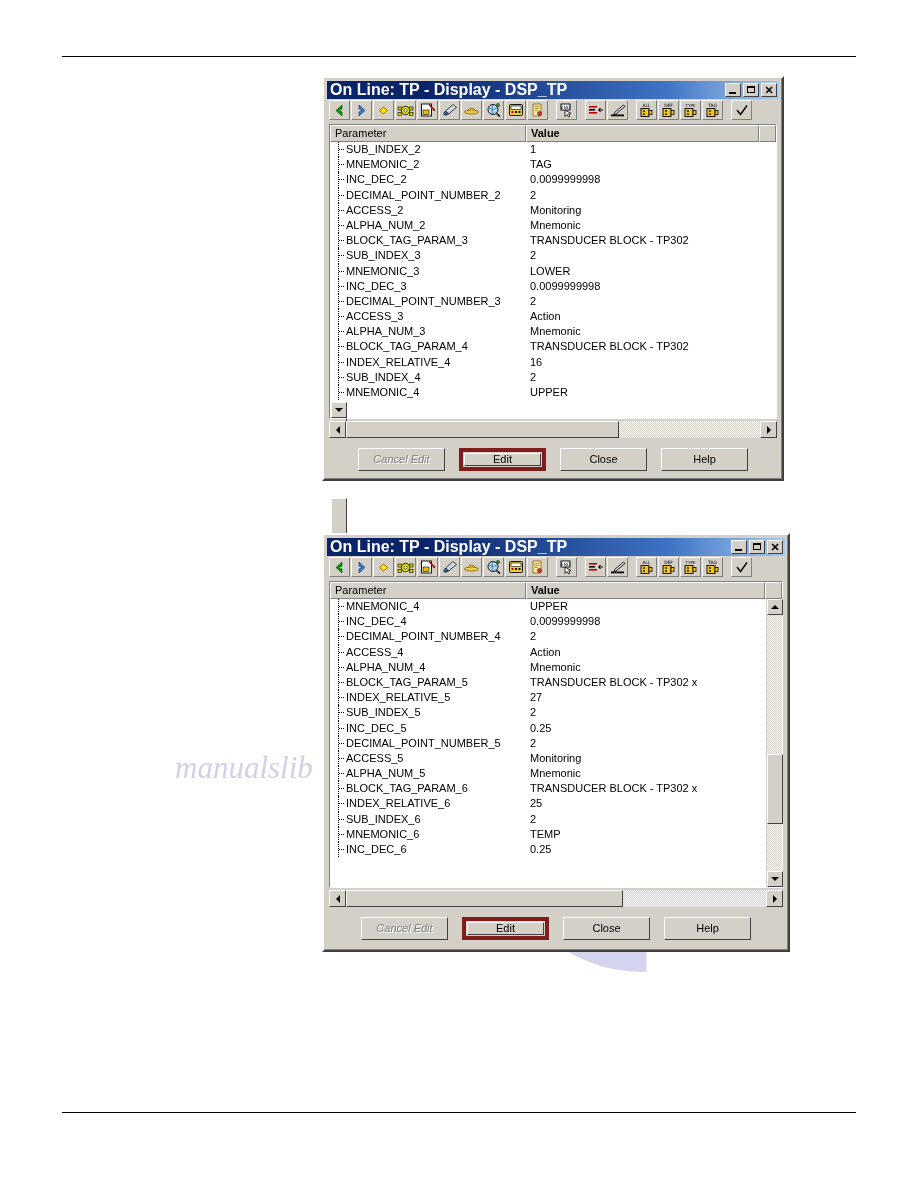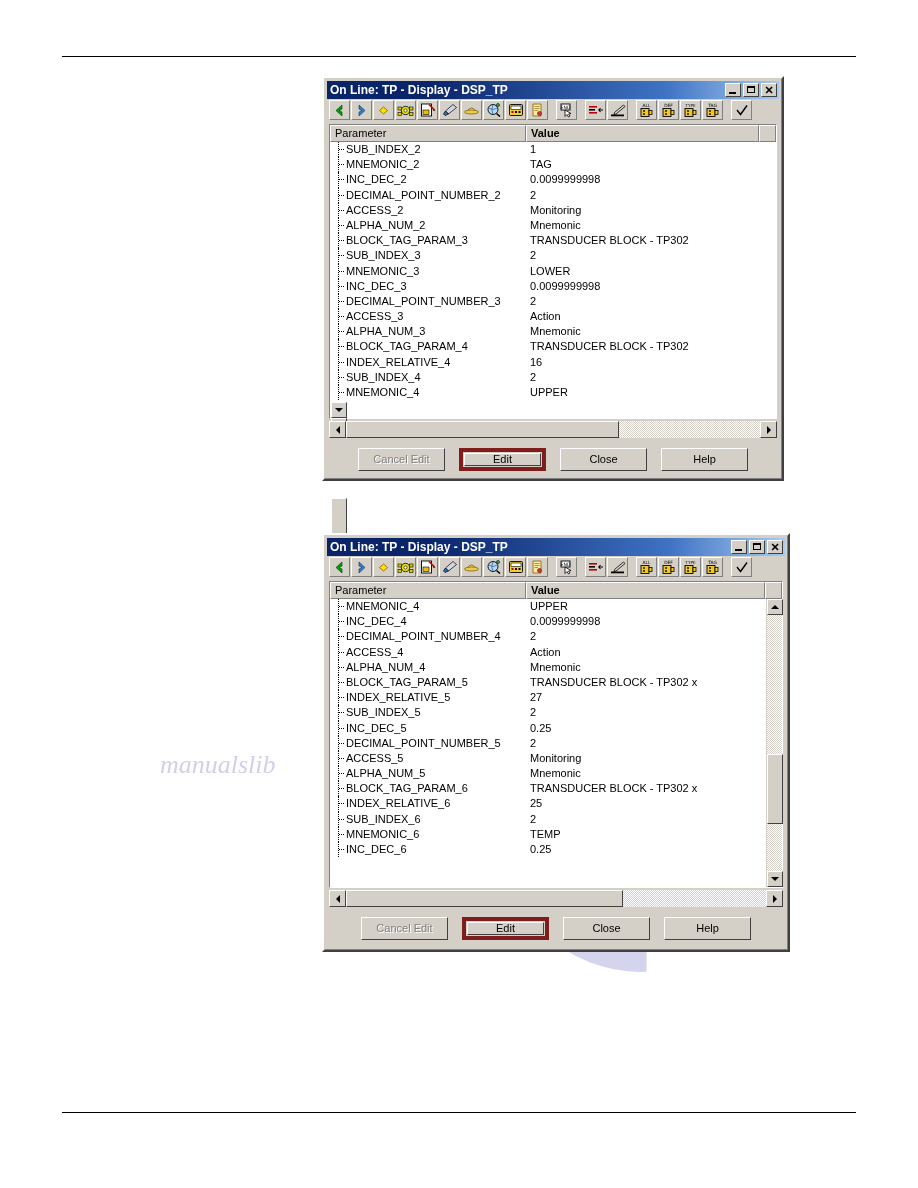--- a/index.html
+++ b/index.html
@@ -35,21 +35,21 @@
     z-index: 0;
   }
   .wm-text {
     position: absolute;
     color: #c8c8e8;
     font-family: "Liberation Serif", serif;
     font-style: italic;
     white-space: nowrap;
     opacity: 0.85;
   }
-  .wm1 { left: 0px;   top: 150px; font-size: 26px; }
+  .wm1 { left: 15px;   top: 150px; font-size: 31px; }
   .wm2 { left: 300px; top: 40px;  font-size: 26px; }
   .wm-ring {
     position: absolute;
     left: 340px; top: 90px;
     width: 230px; height: 230px;
     border: 26px solid #c9c9ea;
     border-radius: 50%;
     clip-path: polygon(0 0, 100% 0, 100% 62%, 52% 62%, 52% 100%, 0 100%);
     opacity: 0.8;
   }
@@ -77,21 +77,21 @@
   .titlebar {
     height: 18px;
     background: linear-gradient(to right, #0a246a 0%, #0a246a 22%, #3f73c4 75%, #a6caf0 100%);
     display: flex;
     align-items: center;
     padding: 0 2px 0 3px;
     box-sizing: border-box;
   }
   .title-text {
     color: #ffffff;
-    font-size: 12px;
+    font-size: 16px;
     font-weight: bold;
     font-family: "Liberation Sans", sans-serif;
     letter-spacing: 0px;
     white-space: nowrap;
     flex: 1;
     line-height: 18px;
   }
   .title-buttons { display: flex; gap: 2px; }
   .tbtn {
     width: 16px; height: 14px;
@@ -348,21 +348,21 @@
     border-left: 1px solid #ffffff;
     border-right: 1px solid #404040;
     border-bottom: 1px solid #404040;
     box-sizing: border-box;
     font-size: 11px;
     font-family: "Liberation Sans", sans-serif;
     color: #000;
     display: flex; align-items: center; justify-content: center;
     position: relative;
   }
-  .btn.disabled { color: #808080; text-shadow: 1px 1px 0 #ffffff; }
+  .btn.disabled { color: #808080; text-shadow: 1px 1px 0 #ffffff; font-style: italic; }
   .btn.default {
     border: 4px solid #7f1d1d;
   }
   .btn.default .btn-face {
     position: absolute;
     left: 1px; top: 1px; right: 1px; bottom: 1px;
     border-top: 1px solid #ffffff;
     border-left: 1px solid #ffffff;
     border-right: 1px solid #404040;
     border-bottom: 1px solid #404040;

